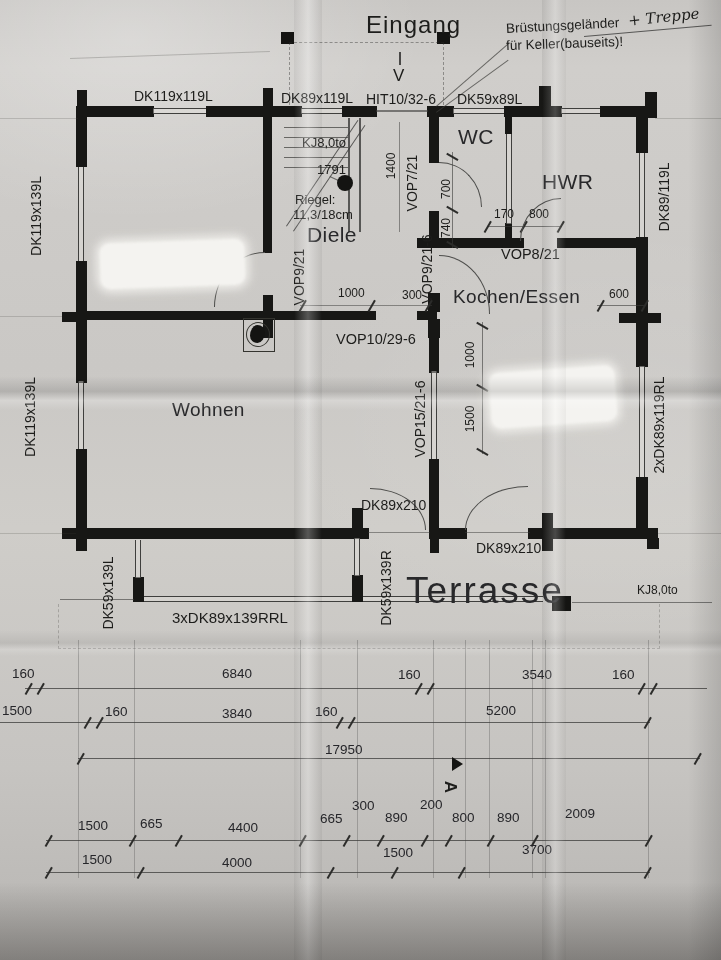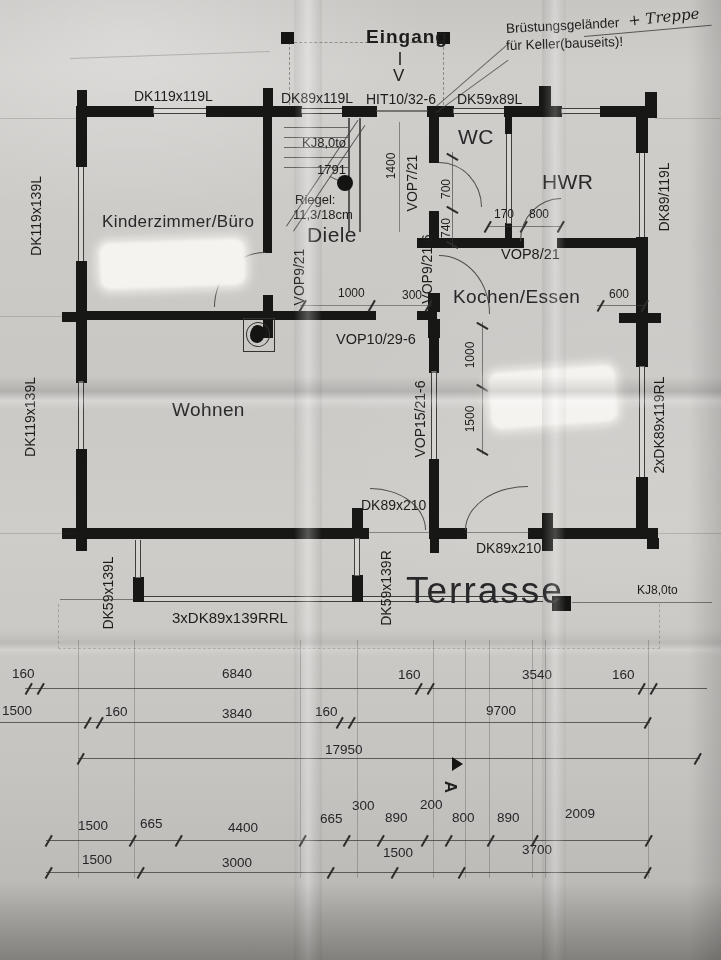--- a/index.html
+++ b/index.html
@@ -207,41 +207,40 @@
   <div class="sq" style="left:552px;top:596px;width:19px;height:15px;"></div>
   <div class="sq" style="left:281px;top:32px;width:13px;height:12px;"></div>
   <div class="sq" style="left:437px;top:32px;width:13px;height:12px;"></div>
   <div class="dashbox" style="left:289px;top:42px;width:153px;height:62px;border-bottom:none;"></div>
   <div class="dashbox" style="left:58px;top:604px;width:600px;height:44px;border-top:none;opacity:.6;"></div>
   <div class="tri-right" style="left:452px;top:757px;"></div>
 
   <div class="patch" style="left:100px;top:241px;width:145px;height:46px;transform:rotate(-2deg);"></div>
   <div class="patch" style="left:490px;top:369px;width:126px;height:56px;transform:rotate(-4deg);"></div>
 
-  <div class="hl" style="left:366px;top:26px;font-size:19px;letter-spacing:1px;font-weight:bold;">Eingang</div>
+  <div class="hl" style="left:366px;top:11px;font-size:24px;letter-spacing:1px;">Eingang</div>
   <div class="hl" style="left:393px;top:66px;font-size:17px;">V</div>
 
   <div class="hl" style="left:506px;top:18px;font-size:13.5px;transform:rotate(-3deg);">Brüstungsgeländer</div>
   <div class="hl" style="left:628px;top:8px;font-size:15px;font-style:italic;font-family:'DejaVu Serif',serif;transform:rotate(-6deg);">+ Treppe</div>
   <div class="hl" style="left:506px;top:36px;font-size:13.5px;transform:rotate(-2deg);">für Keller(bauseits)!</div>
 
   <div class="hl" style="left:134px;top:88px;font-size:14px;">DK119x119L</div>
   <div class="hl" style="left:281px;top:90px;font-size:14px;">DK89x119L</div>
   <div class="hl" style="left:366px;top:91px;font-size:14px;">HIT10/32-6</div>
   <div class="hl" style="left:457px;top:91px;font-size:14px;">DK59x89L</div>
 
   <div class="hl" style="left:302px;top:135px;font-size:13px;">KJ8,0to</div>
   <div class="hl" style="left:317px;top:162px;font-size:13px;">1791</div>
   <div class="hl" style="left:295px;top:192px;font-size:13px;">Riegel:</div>
   <div class="hl" style="left:293px;top:207px;font-size:13px;">11,3/18cm</div>
 
   <div class="hl room" style="left:307px;top:223px;font-size:21px;">Diele</div>
   <div class="hl room" style="left:458px;top:125px;font-size:21px;">WC</div>
   <div class="hl room" style="left:542px;top:170px;font-size:21px;">HWR</div>
-  <div class="hl room" style="left:102px;top:212px;font-size:17px;">Kinderzimmer/Büro</div>
   <div class="hl room" style="left:453px;top:286px;font-size:19px;">Kochen/Essen</div>
   <div class="hl room" style="left:172px;top:399px;font-size:19px;">Wohnen</div>
   <div class="hl room" style="left:406px;top:570px;font-size:37px;font-weight:300;letter-spacing:2px;">Terrasse</div>
 
   <div class="hl" style="left:494px;top:207px;font-size:12px;">170</div>
   <div class="hl" style="left:529px;top:207px;font-size:12px;">800</div>
   <div class="hl" style="left:501px;top:246px;font-size:14.5px;">VOP8/21</div>
   <div class="hl" style="left:338px;top:286px;font-size:12px;">1000</div>
   <div class="hl" style="left:402px;top:288px;font-size:12px;">300</div>
   <div class="hl" style="left:609px;top:287px;font-size:12px;">600</div>
@@ -272,37 +271,37 @@
   <div class="dl" style="left:12px;top:666px;">160</div>
   <div class="dl" style="left:222px;top:666px;">6840</div>
   <div class="dl" style="left:398px;top:667px;">160</div>
   <div class="dl" style="left:522px;top:667px;">3540</div>
   <div class="dl" style="left:612px;top:667px;">160</div>
 
   <div class="dl" style="left:2px;top:703px;">1500</div>
   <div class="dl" style="left:105px;top:704px;">160</div>
   <div class="dl" style="left:222px;top:706px;">3840</div>
   <div class="dl" style="left:315px;top:704px;">160</div>
-  <div class="dl" style="left:486px;top:703px;">9700</div>
+  <div class="dl" style="left:486px;top:703px;">5200</div>
 
   <div class="dl" style="left:325px;top:742px;">17950</div>
 
   <div class="dl" style="left:78px;top:818px;">1500</div>
   <div class="dl" style="left:140px;top:816px;">665</div>
   <div class="dl" style="left:228px;top:820px;">4400</div>
   <div class="dl" style="left:320px;top:811px;">665</div>
   <div class="dl" style="left:352px;top:798px;">300</div>
   <div class="dl" style="left:385px;top:810px;">890</div>
   <div class="dl" style="left:420px;top:797px;">200</div>
   <div class="dl" style="left:452px;top:810px;">800</div>
   <div class="dl" style="left:497px;top:810px;">890</div>
   <div class="dl" style="left:565px;top:806px;">2009</div>
 
   <div class="dl" style="left:82px;top:852px;">1500</div>
-  <div class="dl" style="left:222px;top:855px;">3000</div>
+  <div class="dl" style="left:222px;top:855px;">4000</div>
   <div class="dl" style="left:383px;top:845px;">1500</div>
   <div class="dl" style="left:522px;top:842px;">3700</div>
 
   <div class="ovl" style="left:294px;top:0;width:28px;height:960px;background:linear-gradient(90deg,rgba(0,0,0,.05),rgba(255,255,255,.28) 50%,rgba(0,0,0,.06));"></div>
   <div class="ovl" style="left:542px;top:0;width:24px;height:960px;background:linear-gradient(90deg,rgba(0,0,0,.07),rgba(255,255,255,.22) 55%,rgba(0,0,0,.04));"></div>
   <div class="ovl" style="left:0;top:376px;width:721px;height:34px;background:linear-gradient(180deg,rgba(0,0,0,0),rgba(0,0,0,.12) 45%,rgba(255,255,255,.22) 72%,rgba(0,0,0,0));"></div>
   <div class="ovl" style="left:0;top:630px;width:721px;height:26px;background:linear-gradient(180deg,rgba(0,0,0,0),rgba(0,0,0,.07) 50%,rgba(255,255,255,.15) 75%,rgba(0,0,0,0));"></div>
   <div class="ovl" style="left:0;top:882px;width:721px;height:78px;background:linear-gradient(180deg,rgba(0,0,0,0),rgba(55,52,49,.38));"></div>
   <div class="ovl" style="left:688px;top:0;width:33px;height:960px;background:linear-gradient(90deg,rgba(0,0,0,0),rgba(0,0,0,.13));"></div>
 </div>

